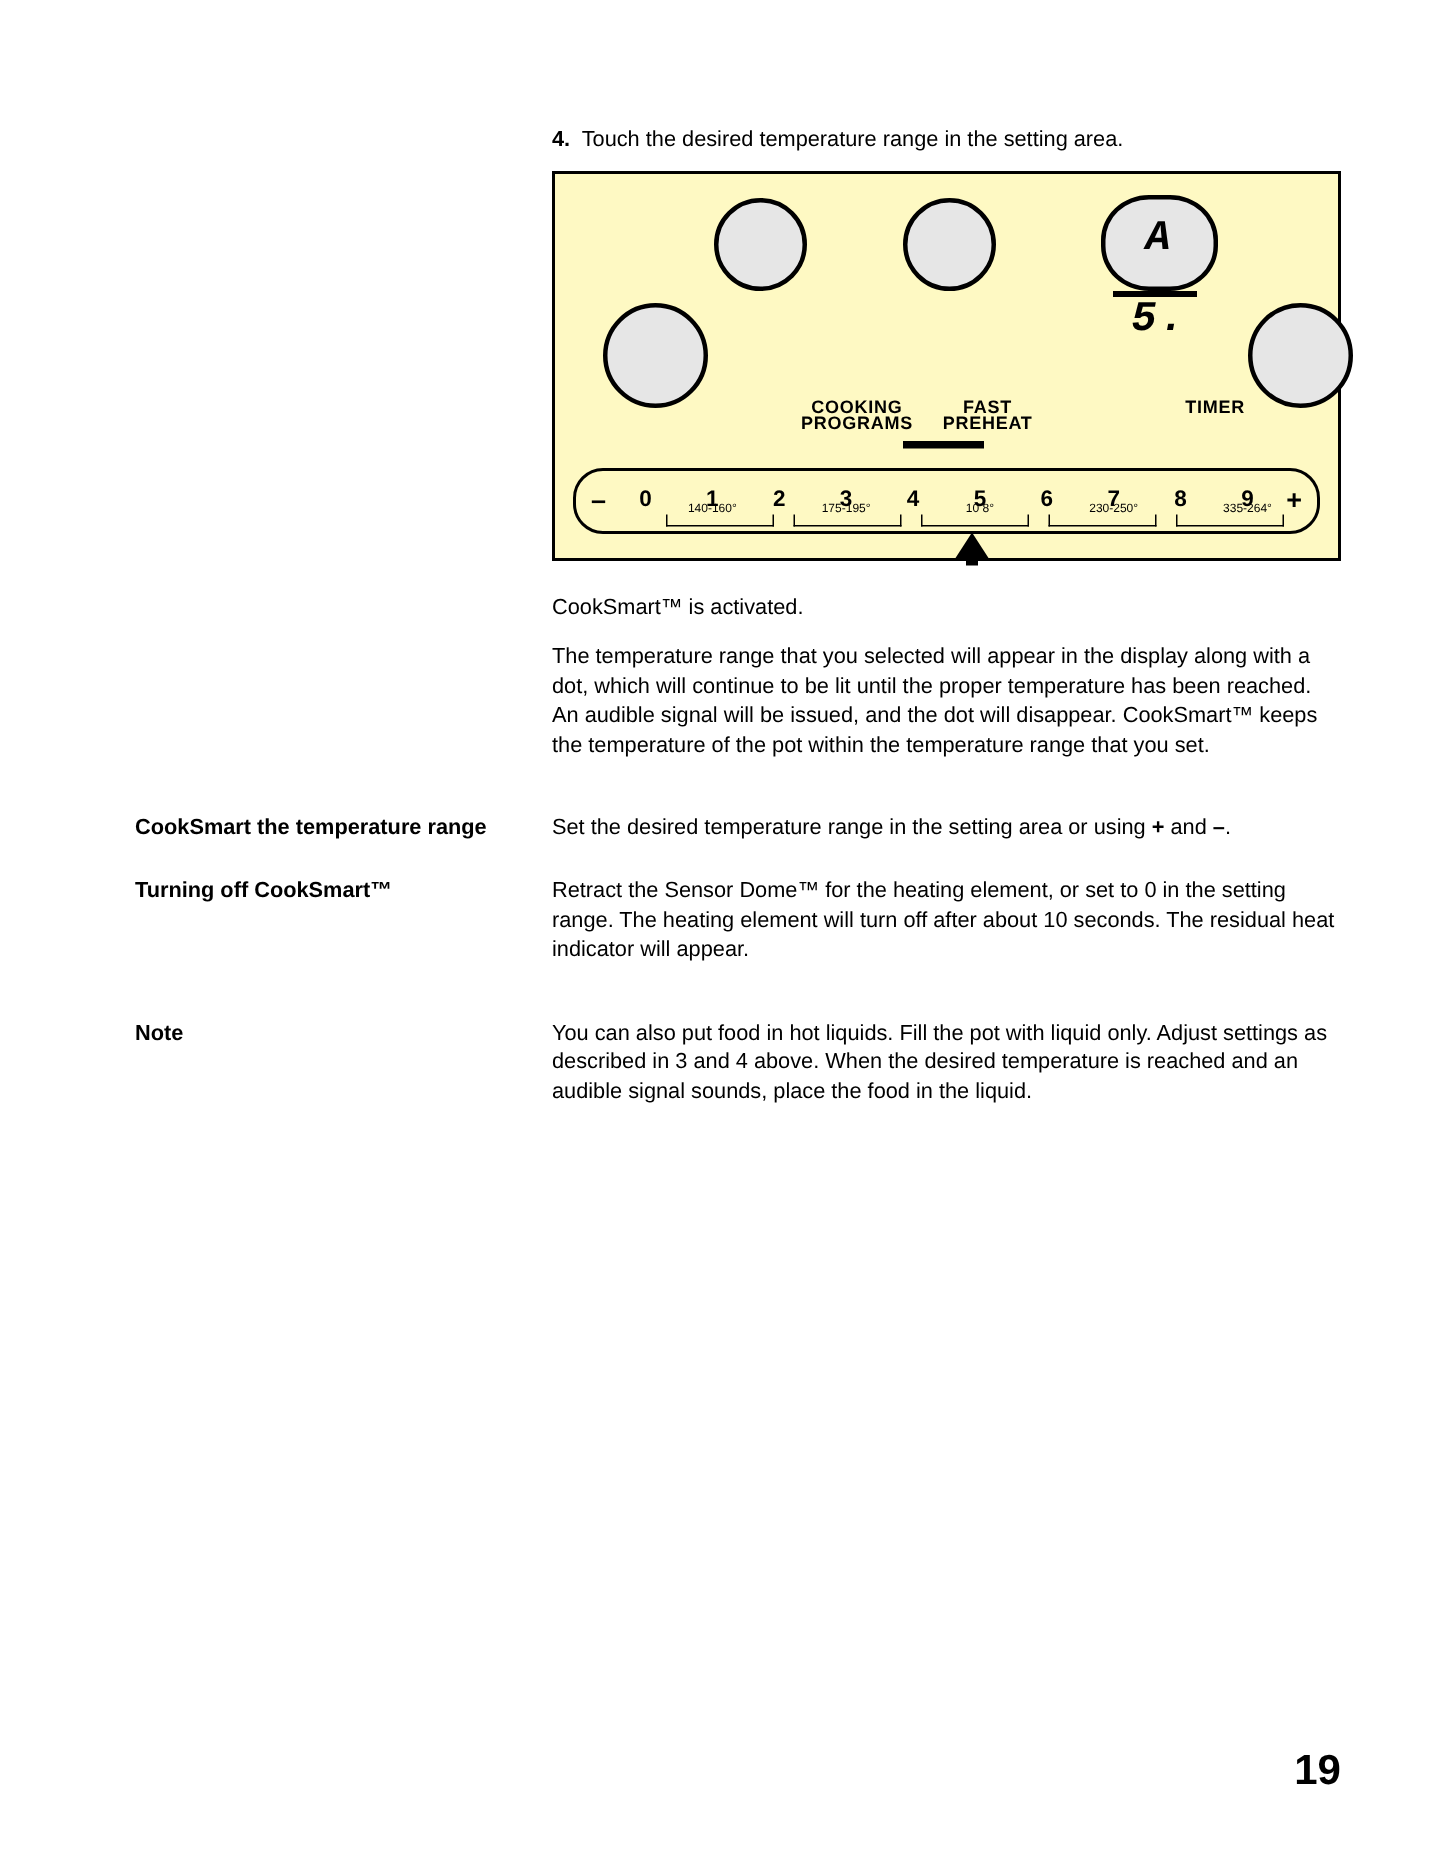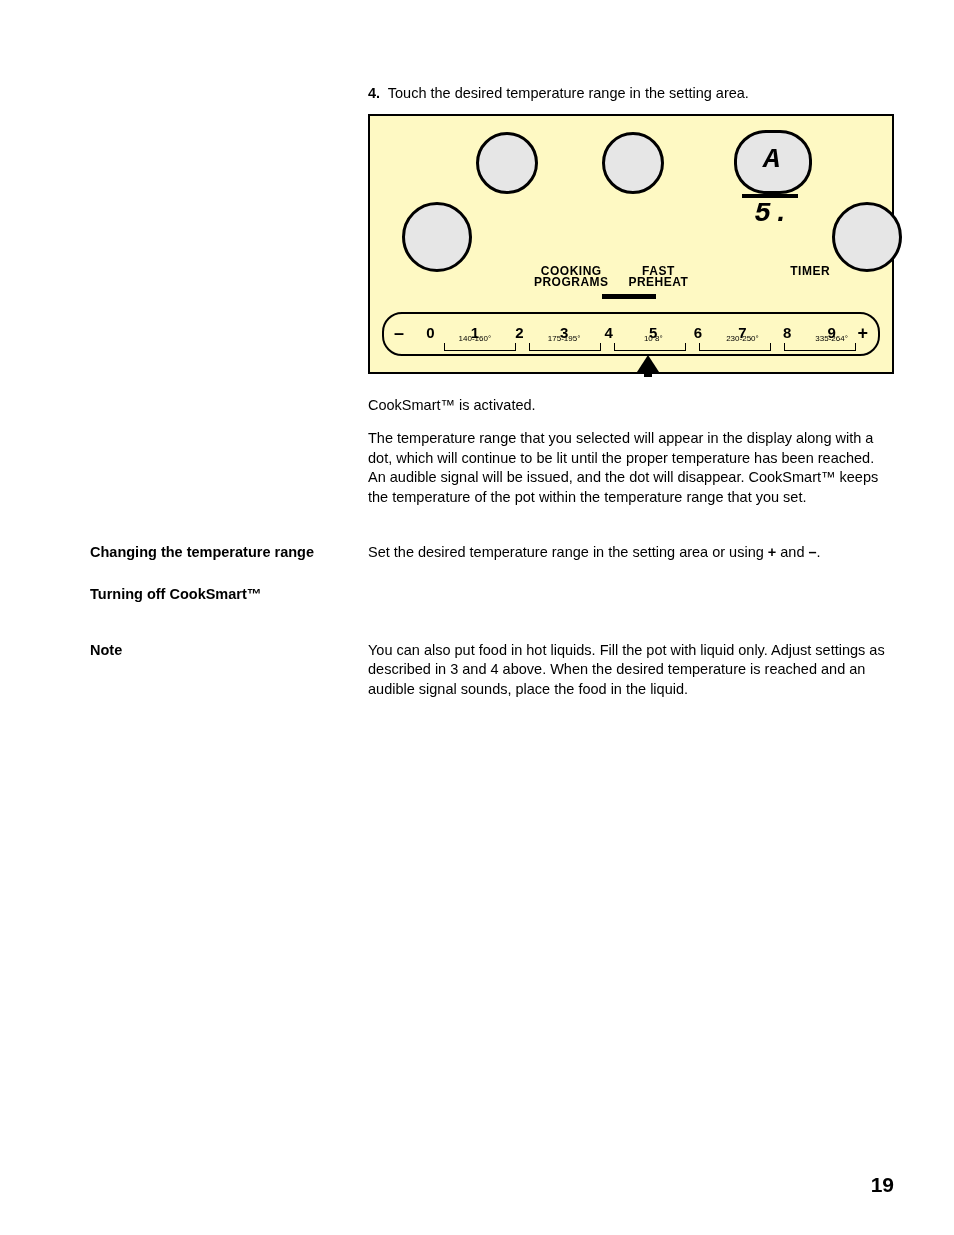--- a/index.html
+++ b/index.html
@@ -4,21 +4,21 @@
 <style>
   html,body{margin:0;padding:0;background:#fff;color:#000;
     font-family:Helvetica,Arial,sans-serif;font-size:14.5px;line-height:1.35}
   .page{width:954px;height:1235px;position:relative;box-sizing:border-box;
     padding:84px 60px 0 90px}
   .row{display:flex;margin-bottom:22px}
   .side{width:278px;flex:0 0 278px;font-weight:bold;padding-right:18px;box-sizing:border-box}
   .main{flex:1}
   .step-num{font-weight:bold;display:inline-block;width:16px}
   .parablk{margin-bottom:14px}
-  .pnum{position:absolute;right:60px;bottom:36px;font-size:21px;font-weight:bold}
+  .pnum{position:absolute;right:60px;bottom:36px;font-size:28px;font-weight:bold}
   
   .panel{border:2px solid #000;background:#fef9c3;position:relative;
     height:256px;margin:10px 0 22px 0}
   .zone{position:absolute;border:3px solid #000;border-radius:50%;background:#e6e6e6}
   .z-topL{width:56px;height:56px;left:106px;top:16px}
   .z-topM{width:56px;height:56px;left:232px;top:16px}
   .z-disp{width:72px;height:58px;left:364px;top:14px;border-radius:32px/30px;
     font-family:"Courier New",monospace;font-style:italic;font-weight:bold;
     font-size:28px;text-align:center;line-height:54px;letter-spacing:2px}
   .uline{position:absolute;left:372px;top:78px;width:56px;border-bottom:4px solid #000}
@@ -119,28 +119,29 @@
         </div>
         <div class="arrow"></div>
       </div>
 
       <div class="parablk">CookSmart™ is activated.</div>
       <div class="parablk">The temperature range that you selected will appear in the display along with a dot, which will continue to be lit until the proper temperature has been reached. An audible signal will be issued, and the dot will disappear. CookSmart™ keeps the temperature of the pot within the temperature range that you set.</div>
     </div>
   </div>
 
   <div class="row">
-    <div class="side">Changing the temperature range</div>
+    <div class="side">CookSmart the temperature range</div>
     <div class="main">
       <span>Set the desired temperature range in the setting area or using <b>+</b> and <b>–</b>.</span>
     </div>
   </div>
 
   <div class="row" style="margin-top:18px">
     <div class="side">Turning off CookSmart™</div>
+    <div class="main">Retract the Sensor Dome™ for the heating element, or set to 0 in the setting range. The heating element will turn off after about 10 seconds. The residual heat indicator will appear.</div>
   </div>
 
   <div class="row" style="margin-top:36px">
     <div class="side">Note</div>
     <div class="main">You can also put food in hot liquids. Fill the pot with liquid only. Adjust settings as described in 3 and 4 above. When the desired temperature is reached and an audible signal sounds, place the food in the liquid.</div>
   </div>
 
   <div class="pnum">19</div>
 </div>
 

